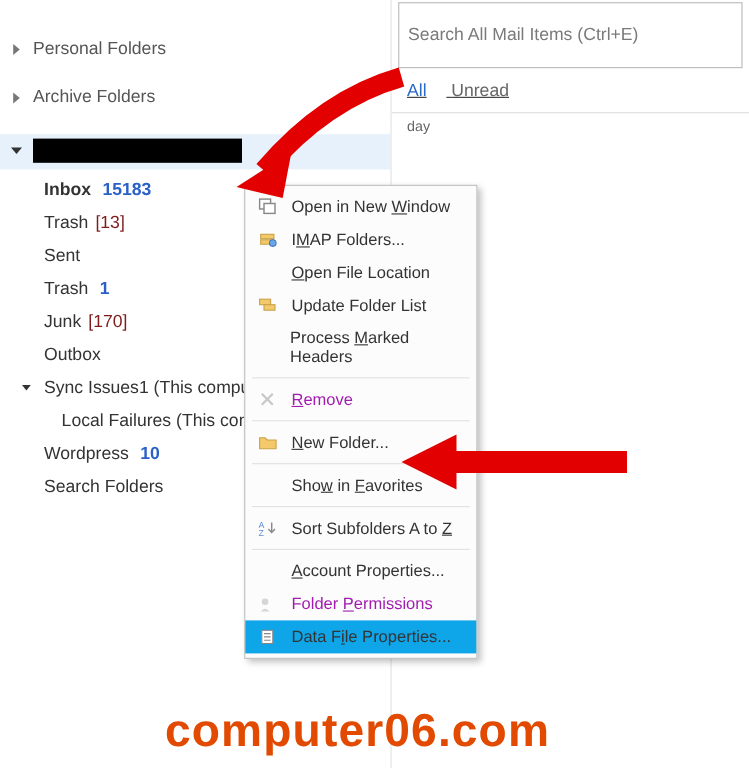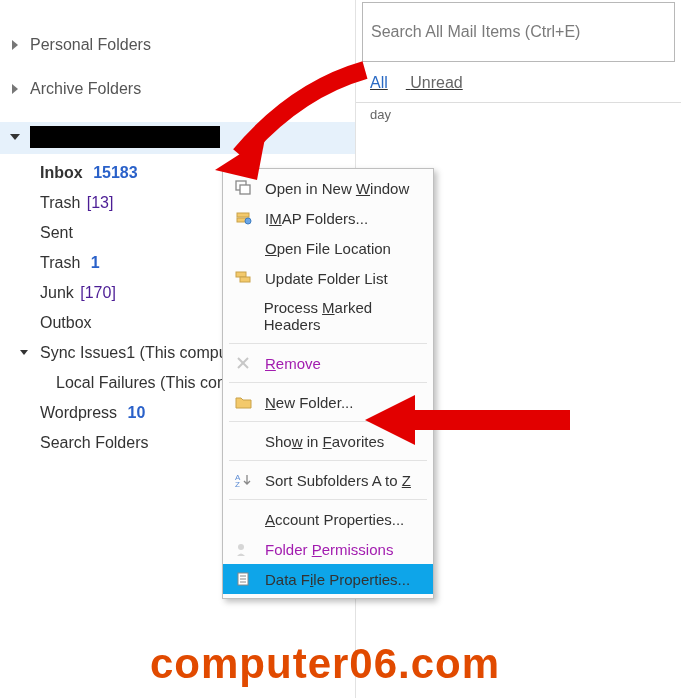--- a/index.html
+++ b/index.html
@@ -78,21 +78,21 @@
   .folder {
     padding: 6px 8px 6px 40px;
     font-size: 16px;
     color: #333;
     cursor: pointer;
     position: relative;
     white-space: nowrap;
     overflow: hidden;
   }
   .folder .count-blue { color: #2a61c9; font-weight: 600; margin-left: 6px; }
-  .folder .count-bracket { color: #4c1d95; margin-left: 2px; }
+  .folder .count-bracket { color: #7f1d1d; margin-left: 2px; }
   .folder.bold .name { font-weight: 700; color:#333;}
   .folder .exp-sm {
     position: absolute; left: 20px; top: 12px;
     width:0;height:0;
     border-left:4px solid transparent;
     border-right:4px solid transparent;
     border-top:5px solid #333;
   }
   .folder.child { padding-left: 56px; }
 

